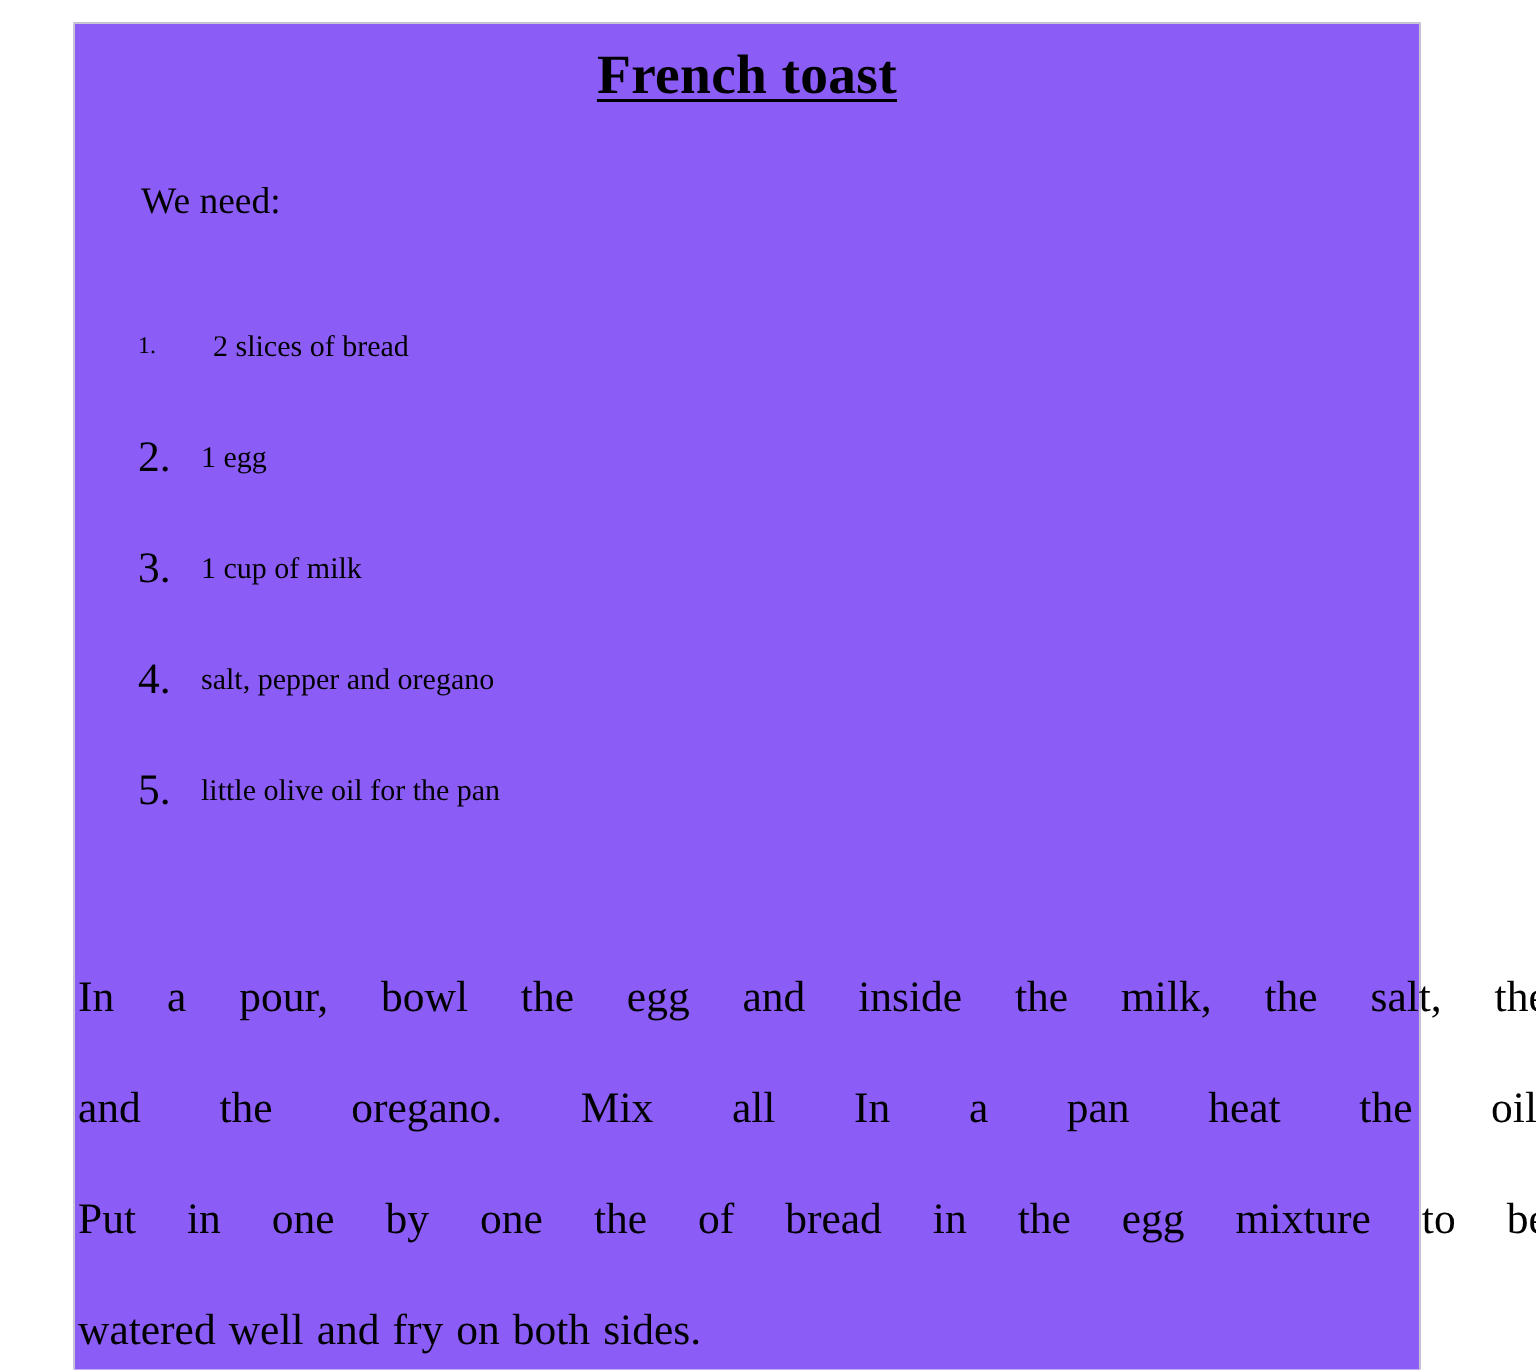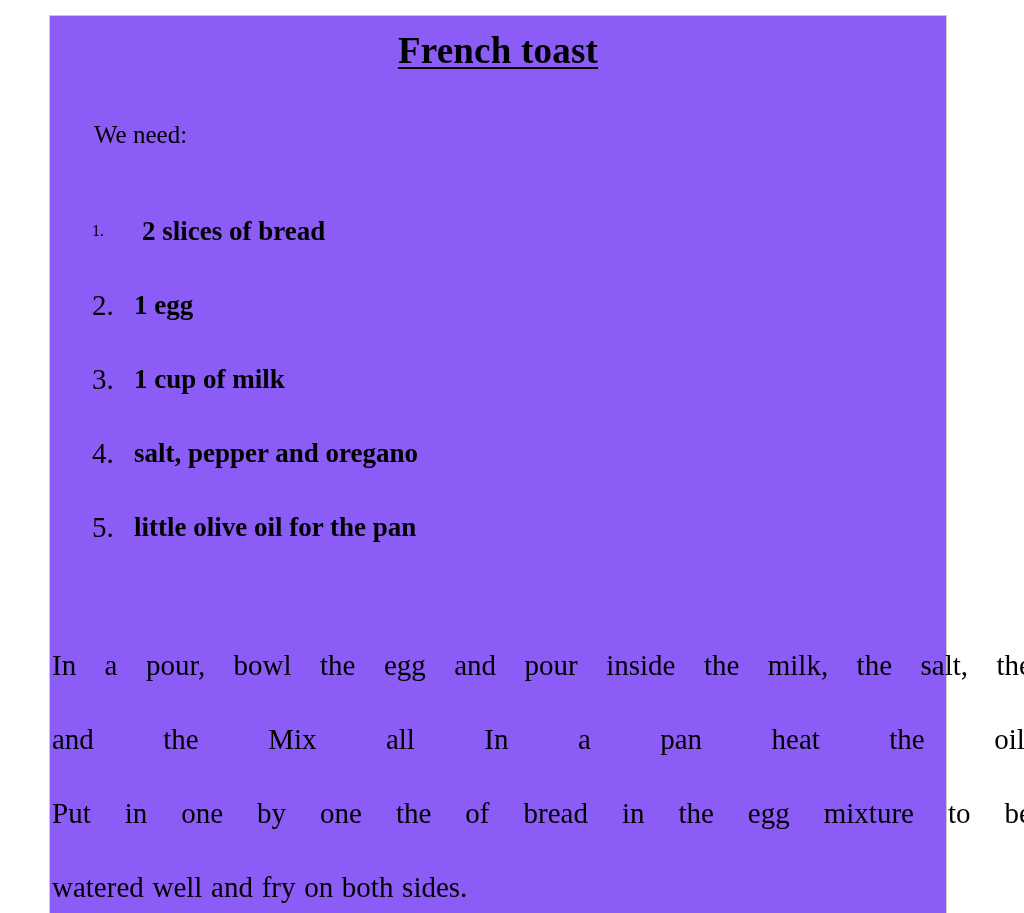--- a/index.html
+++ b/index.html
@@ -83,22 +83,21 @@
     font-size: 29px;
   }
   
   .ing-row.small-marker .ing-marker {
     font-size: 16px;
     left: 42px;
   }
   .ing-text {
     position: absolute;
     left: 84px;
-    font-size: 27px;
-    font-weight: bold;
+    font-size: 20px;
   }
   .ing-row.small-marker .ing-text {
     left: 92px;
   }
 
   
   .body-para {
     position: absolute;
     left: 2px;
     top: 612px;
@@ -169,31 +168,31 @@
 
   <div class="body-para">
     <div class="jline">
         <span class="w">In</span>
         <span class="w">a</span>
         <span class="w">pour,</span>
         <span class="w">bowl</span>
         <span class="w">the</span>
         <span class="w">egg</span>
         <span class="w">and</span>
-        <span class="w">pour</span>
         <span class="w">inside</span>
         <span class="w">the</span>
         <span class="w">milk,</span>
         <span class="w">the</span>
         <span class="w">salt,</span>
         <span class="w">the</span>
       </div>
     <div class="jline">
         <span class="w">and</span>
         <span class="w">the</span>
+        <span class="w">oregano.</span>
         <span class="w">Mix</span>
         <span class="w">all</span>
         <span class="w">In</span>
         <span class="w">a</span>
         <span class="w">pan</span>
         <span class="w">heat</span>
         <span class="w">the</span>
         <span class="w">oil.</span>
       </div>
     <div class="jline">

